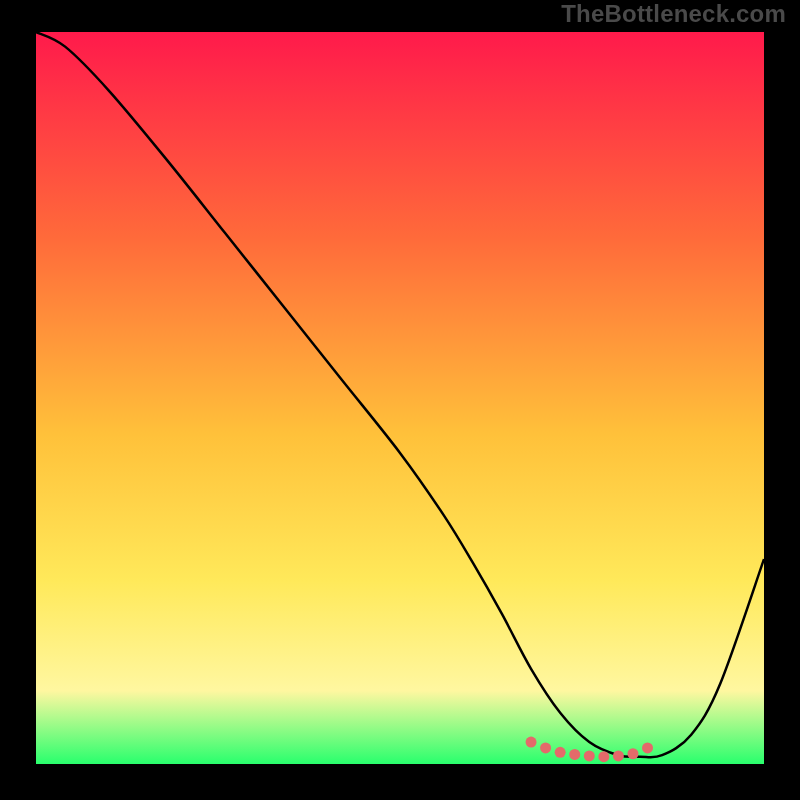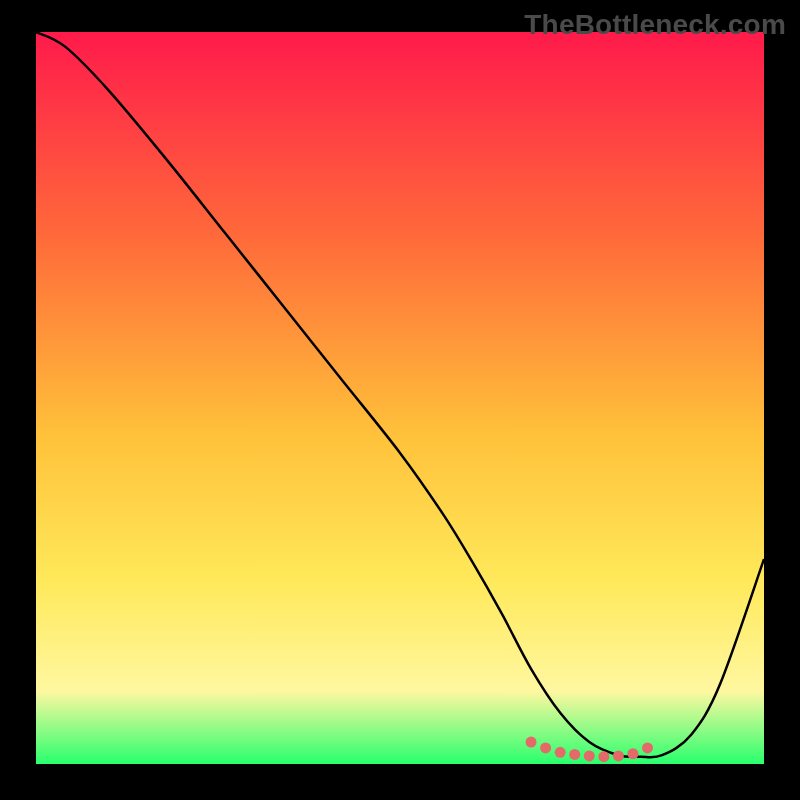--- a/index.html
+++ b/index.html
@@ -12,24 +12,24 @@
     font-family: Arial, Helvetica, sans-serif;
   }
   .outer {
     position: relative;
     width: 800px;
     height: 800px;
     background: #000;
   }
   .watermark {
     position: absolute;
-    top: 9px;
+    top: 0;
     right: 14px;
     color: #4a4a4a;
-    font-size: 28px;
+    font-size: 24px;
     font-weight: 600;
     letter-spacing: 0.2px;
     z-index: 5;
   }
   .plot-wrap {
     position: absolute;
     left: 36px;
     top: 32px;
     width: 728px;
     height: 732px;

